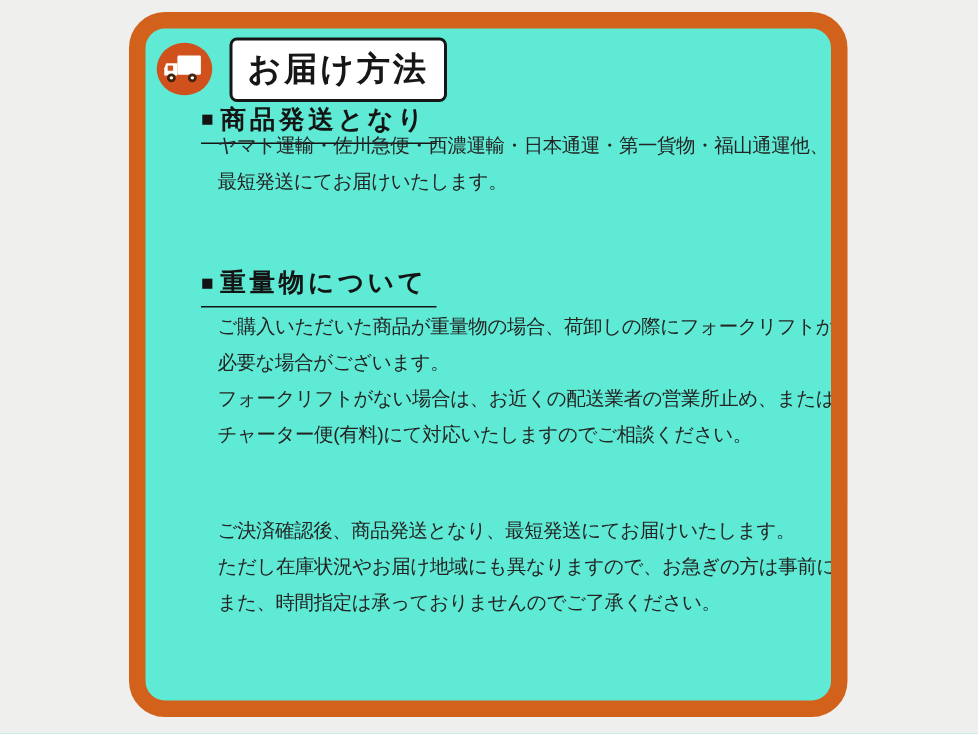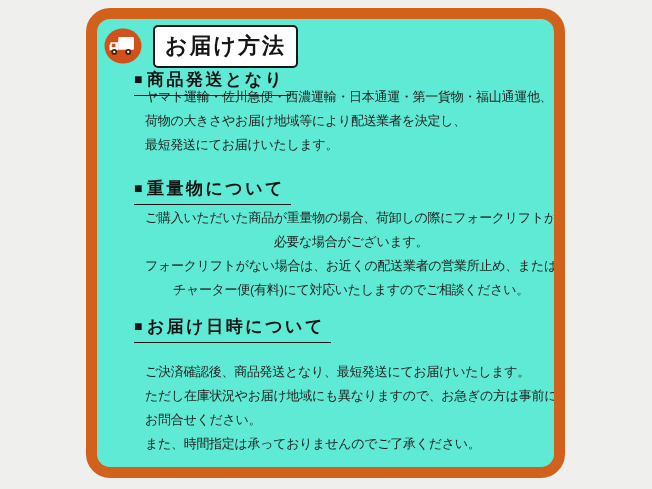--- a/index.html
+++ b/index.html
@@ -59,23 +59,23 @@
     font-size: 13px;
     color: #242424;
     letter-spacing: -0.3px;
     line-height: 24px;
     white-space: nowrap;
   }
 
   .s1-head { top: 49px; }
   .s1-body { top: 66px; }
   .s2-head { top: 158px; font-family: Liberation Mono, monospace; }
-  .s2-body { top: 187px; text-align: center; }
+  .s2-body { top: 187px; }
   .s3-head { top: 296px; }
-  .s3-body { top: 342px; font-family: Liberation Mono, monospace; }
+  .s3-body { top: 323px; }
 </style>
 </head>
 <body>
 
 <div class="panel">
   <div class="panel-inner">
 
     <div class="header-row">
       <span class="truck-badge">
         <svg viewBox="0 0 40 40" width="38" height="38" aria-hidden="true">
@@ -88,34 +88,31 @@
           <circle cx="25.5" cy="26.2" r="3.1" fill="#41230e"></circle>
           <circle cx="25.5" cy="26.2" r="1.2" fill="#ffffff"></circle>
         </svg>
       </span>
       <span class="title-box">お届け方法</span>
     </div>
 
     <div class="section-heading s1-head"><span class="bullet">■</span><span>商品発送となり</span></div>
     <div class="section-body s1-body">
       <div>ヤマト運輸・佐川急便・西濃運輸・日本通運・第一貨物・福山通運他、</div>
-      <div>荷物の大きさやお届け地域等により配送業者を決定し、</div>
       <div>最短発送にてお届けいたします。</div>
     </div>
 
     <div class="section-heading s2-head"><span class="bullet">■</span><span>重量物について</span></div>
     <div class="section-body s2-body">
       <div>ご購入いただいた商品が重量物の場合、荷卸しの際にフォークリフトが</div>
       <div>必要な場合がございます。</div>
       <div>フォークリフトがない場合は、お近くの配送業者の営業所止め、または</div>
       <div>チャーター便(有料)にて対応いたしますのでご相談ください。</div>
     </div>
 
-    <div class="section-heading s3-head"><span class="bullet">■</span><span>お届け日時について</span></div>
     <div class="section-body s3-body">
       <div>ご決済確認後、商品発送となり、最短発送にてお届けいたします。</div>
       <div>ただし在庫状況やお届け地域にも異なりますので、お急ぎの方は事前に</div>
-      <div>お問合せください。</div>
       <div>また、時間指定は承っておりませんのでご了承ください。</div>
     </div>
 
   </div>
 </div>
 
 </body></html>

